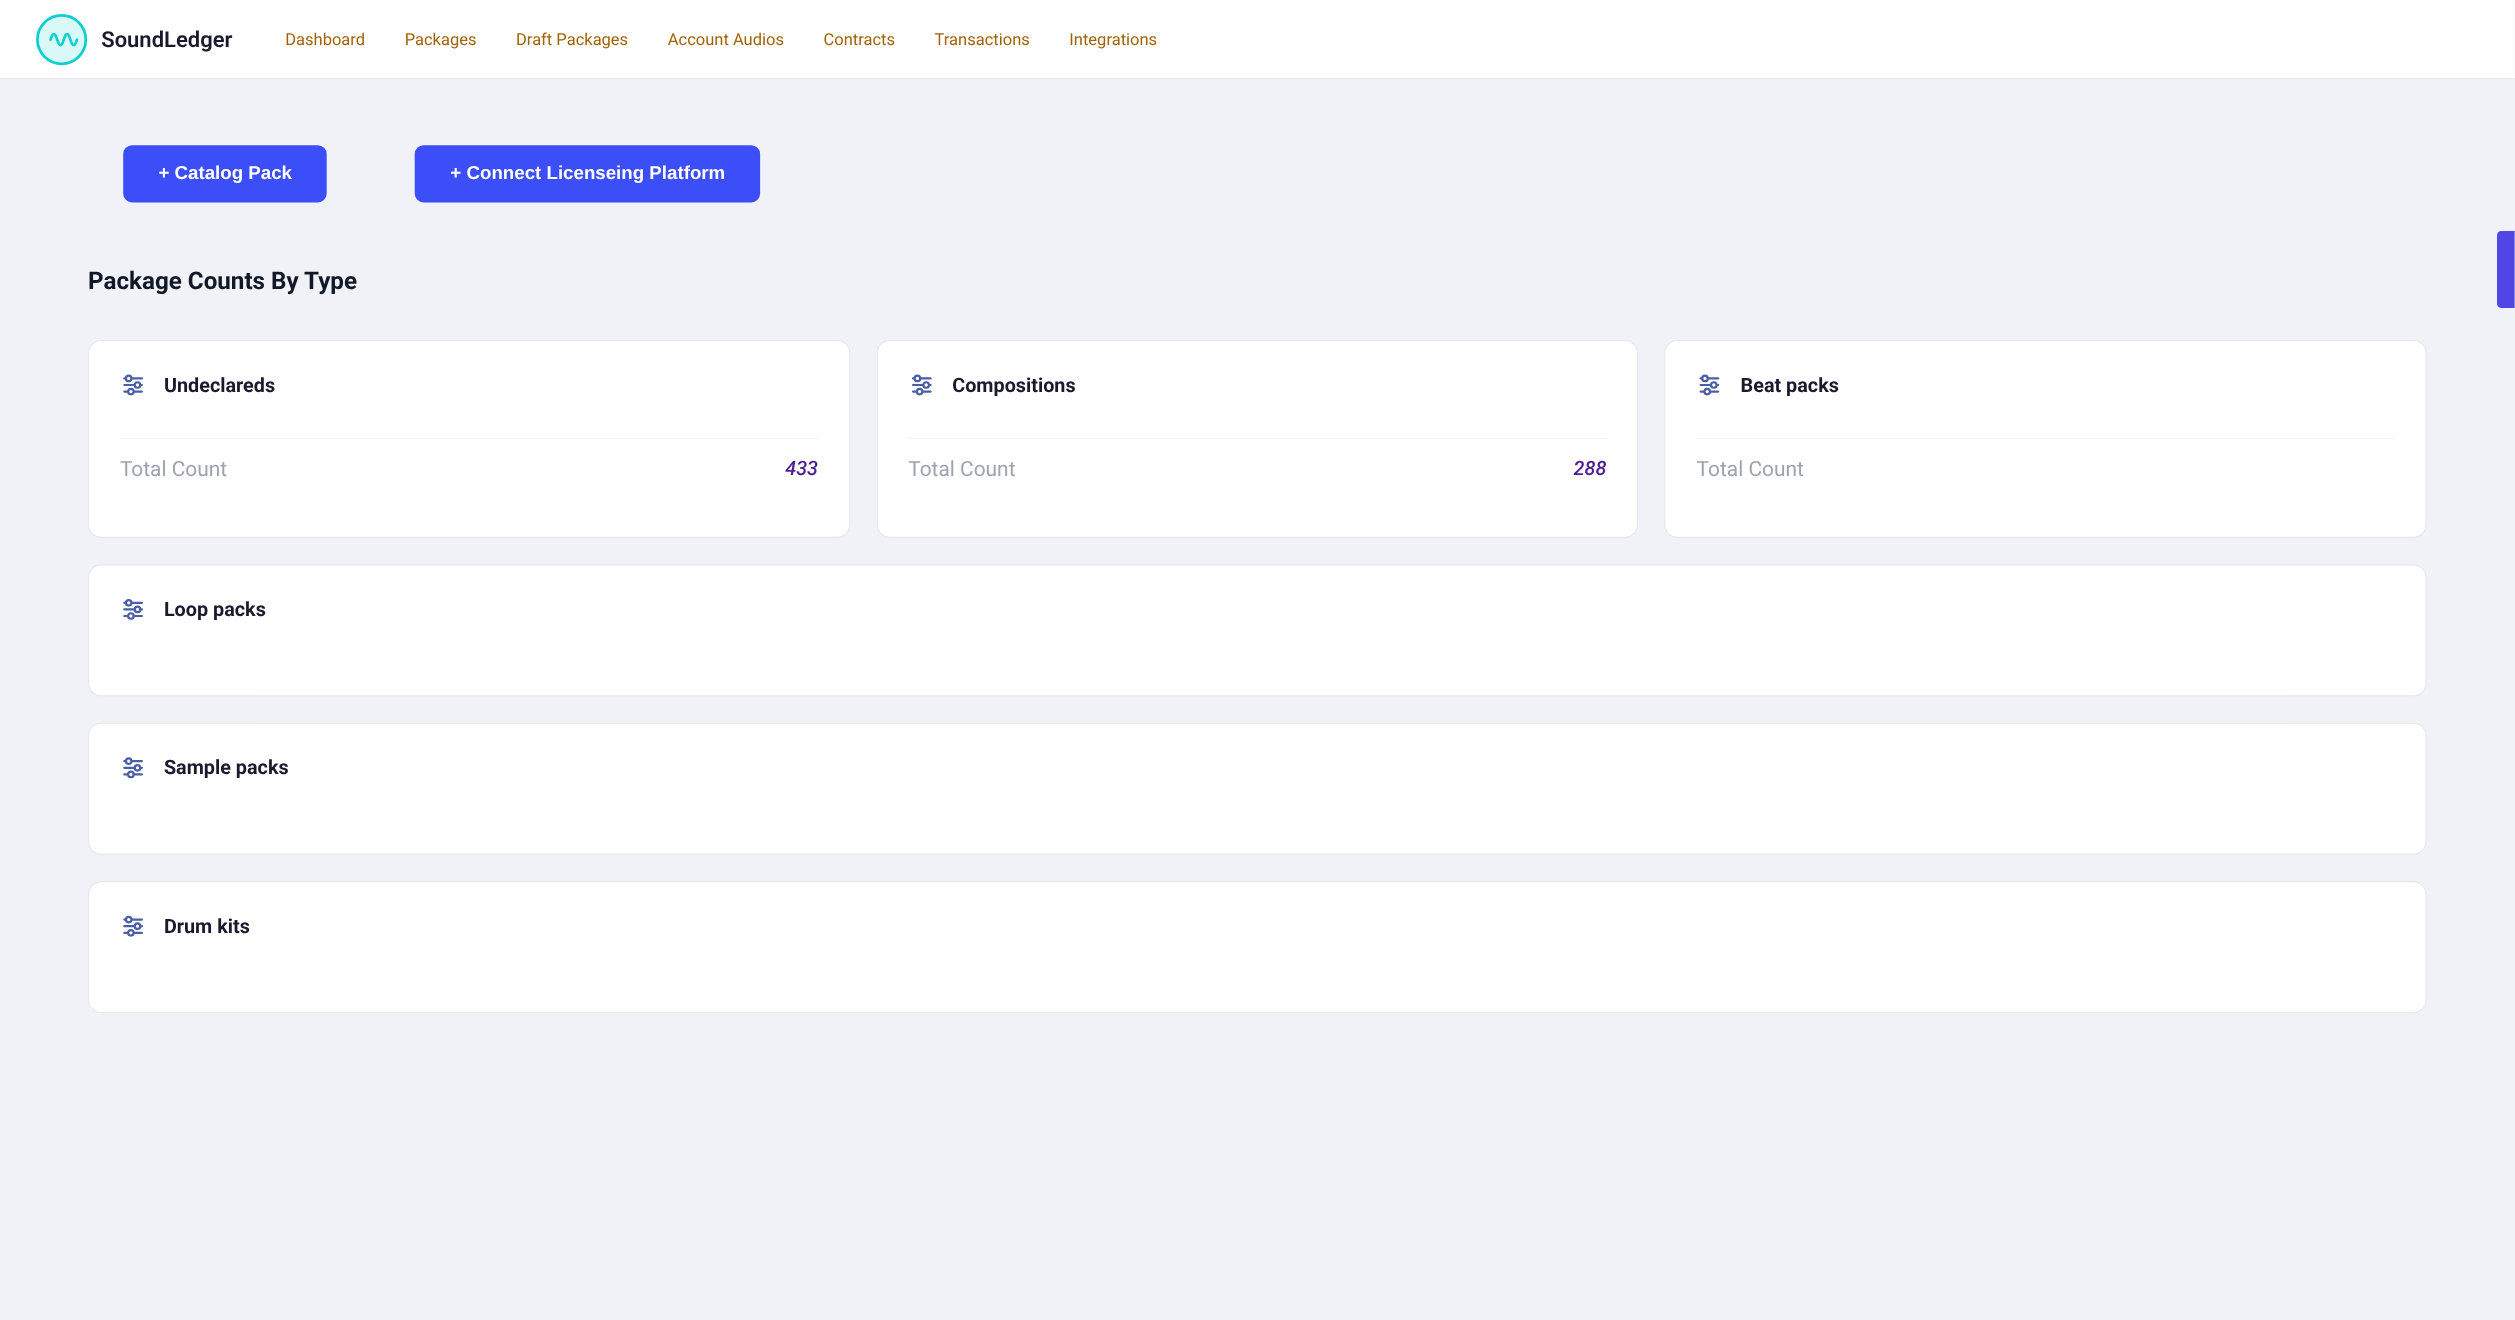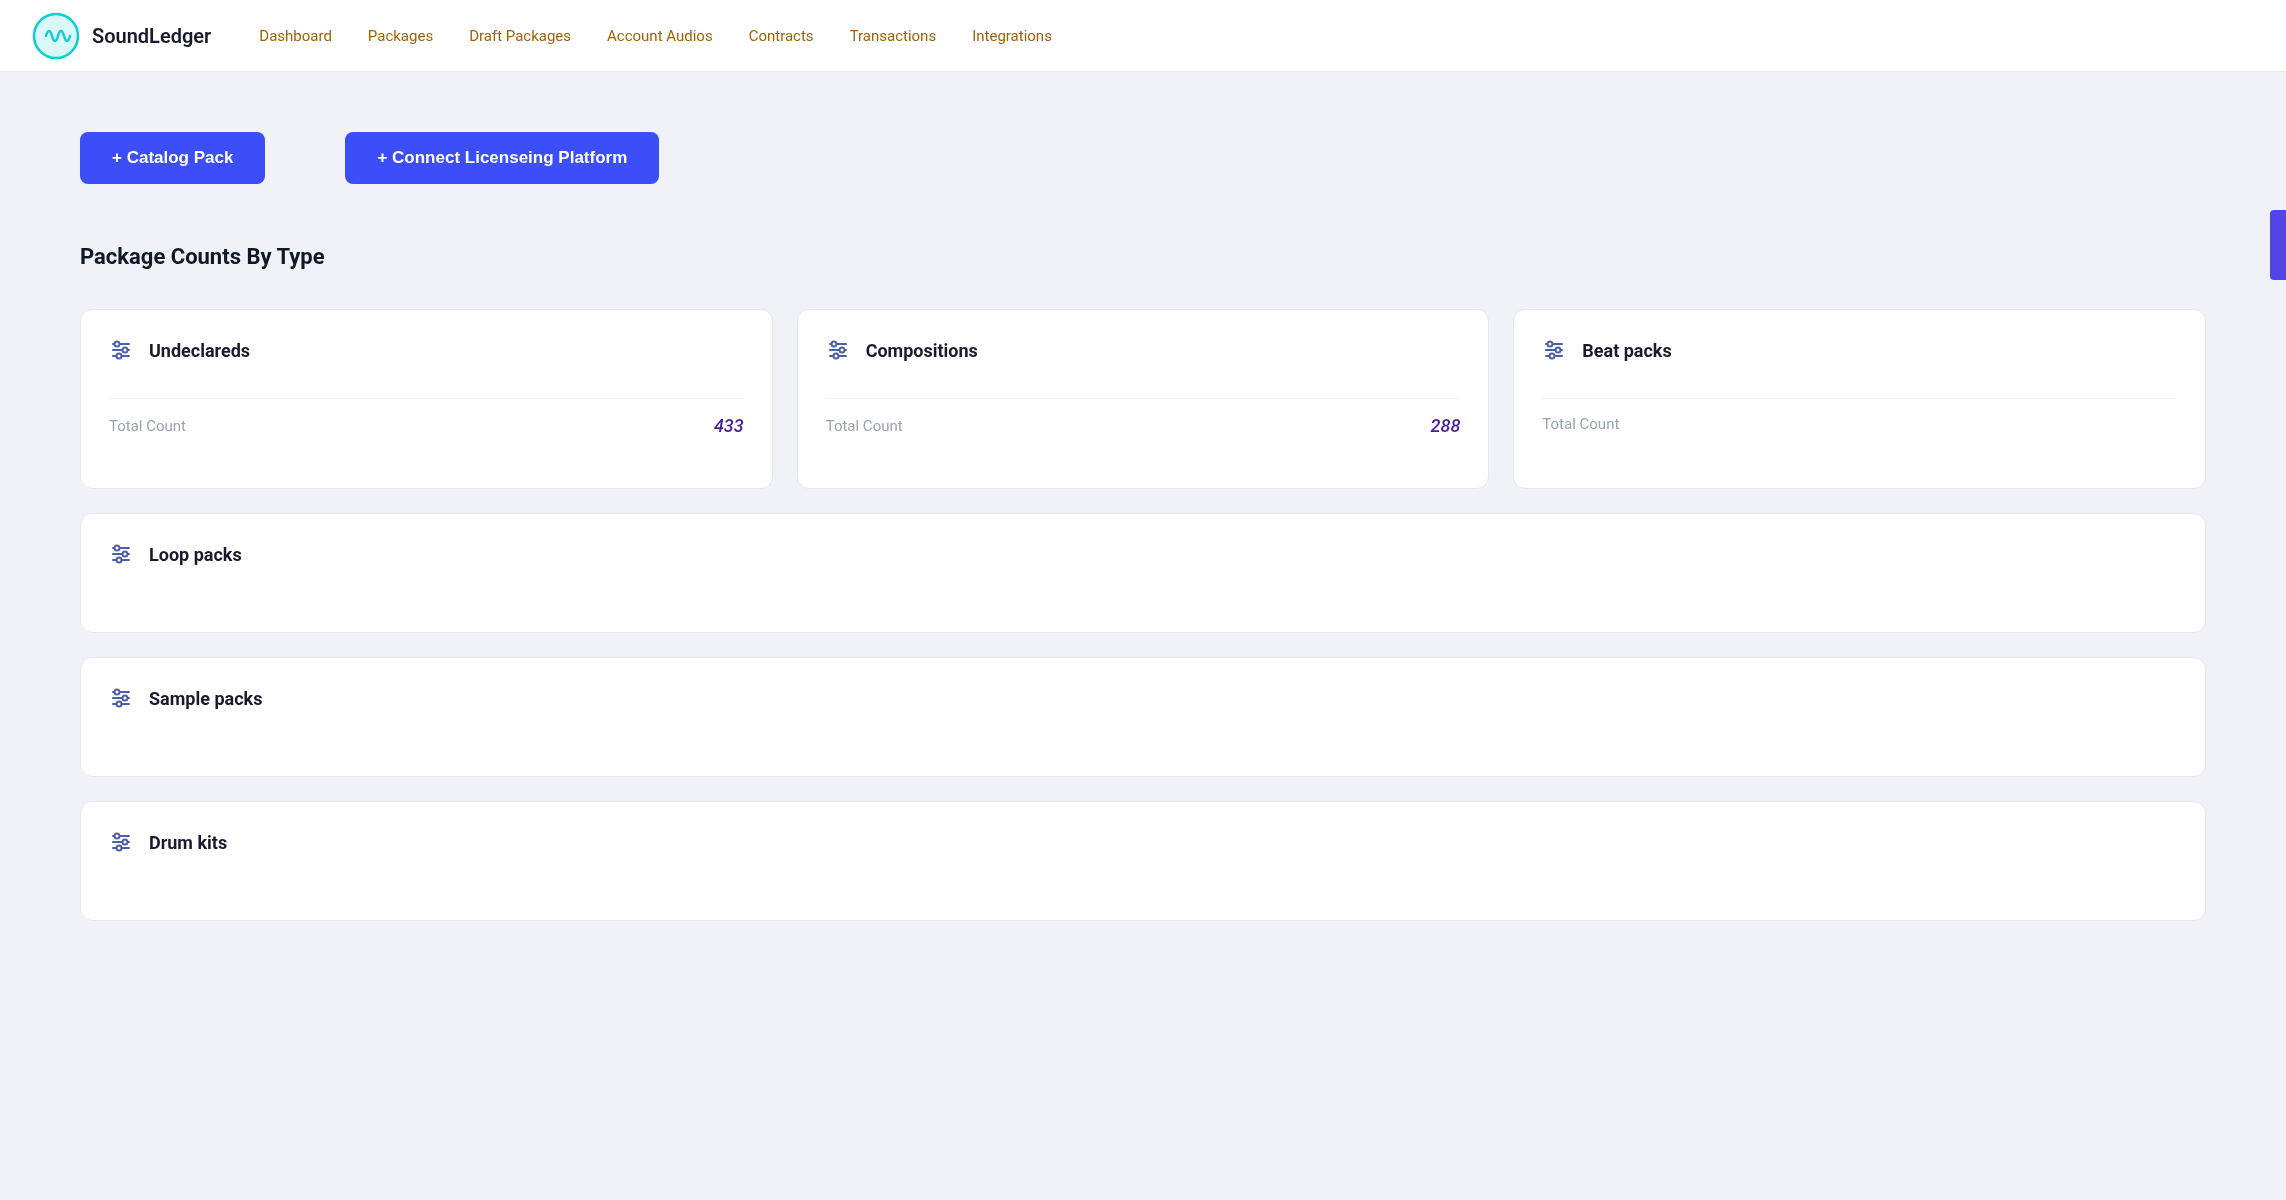--- a/index.html
+++ b/index.html
@@ -59,20 +59,21 @@
     
     .main {
       padding: 60px 80px 80px 80px;
     }
 
     
     .action-row {
       display: flex;
       gap: 80px;
       margin-bottom: 60px;
+      margin-left: 32px;
     }
 
     .btn-primary {
       background: #3b4ef8;
       color: #ffffff;
       border: none;
       border-radius: 8px;
       padding: 16px 32px;
       font-size: 17px;
       font-weight: 600;
@@ -120,21 +121,21 @@
 
     .card-footer {
       display: flex;
       justify-content: space-between;
       align-items: center;
       border-top: 1px solid #f3f4f6;
       padding-top: 16px;
     }
 
     .card-label {
-      font-size: 15px;
+      font-size: 19px;
       color: #9ca3af;
     }
 
     .card-count {
       font-size: 18px;
       color: #4c1d95;
       font-weight: 500;
       font-style: italic;
     }
 

